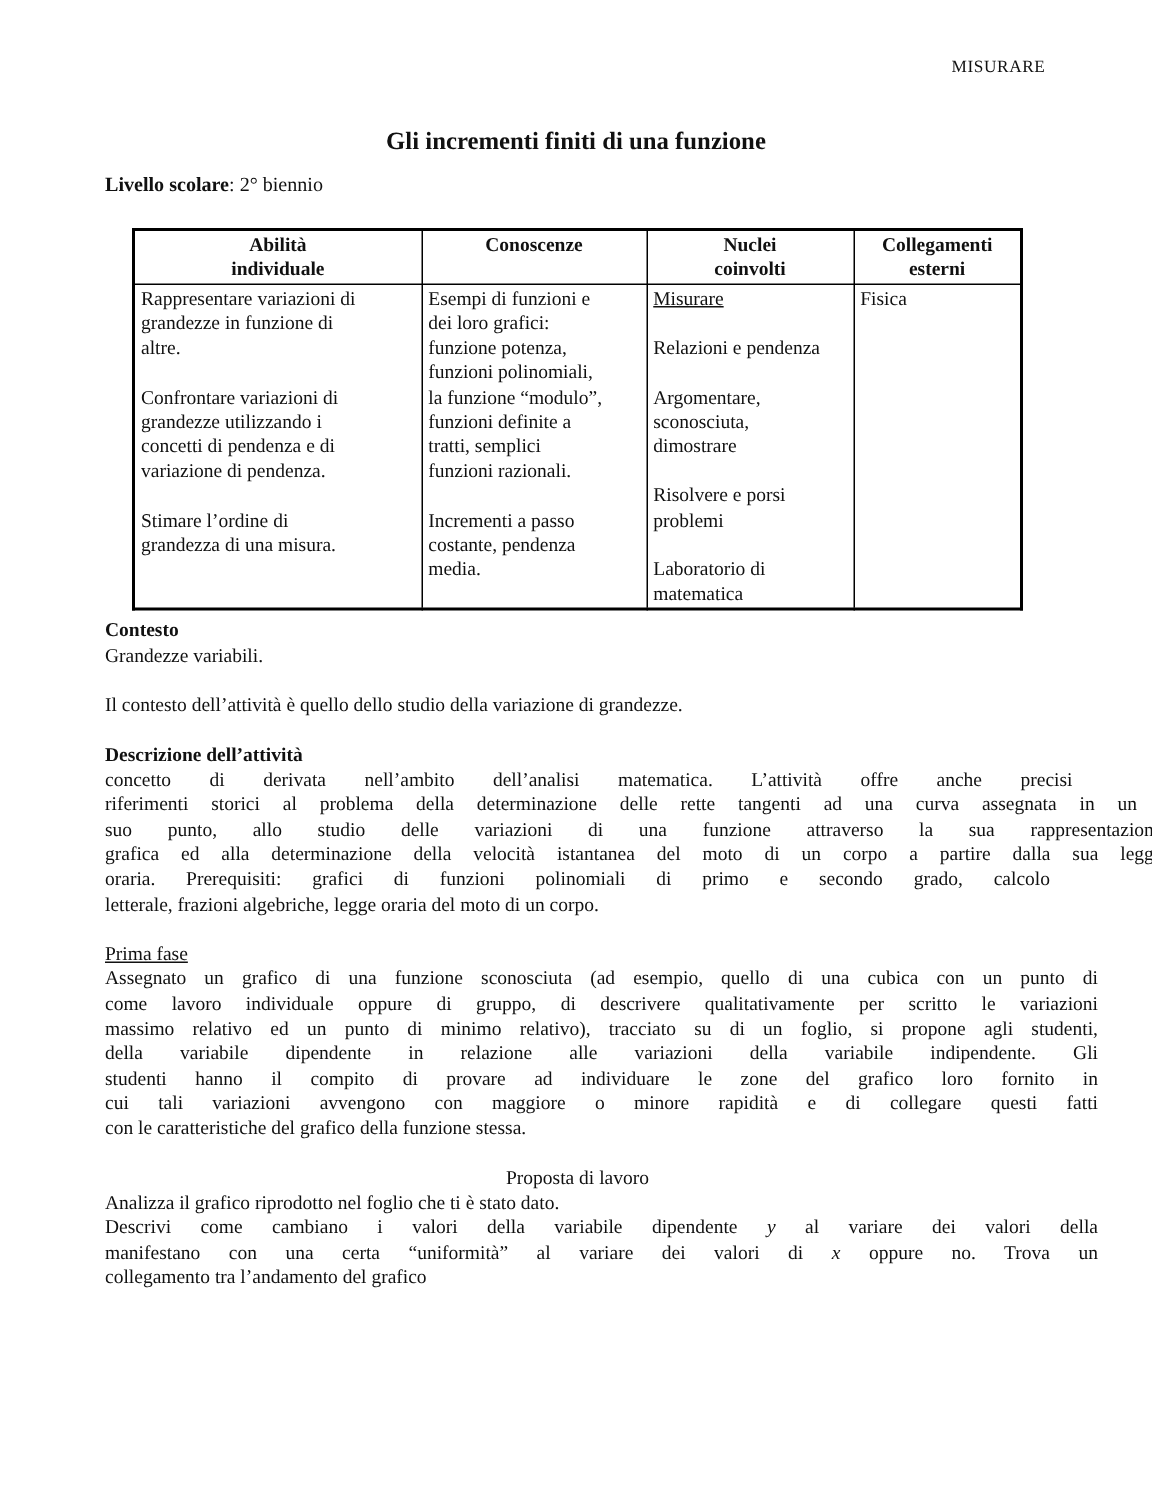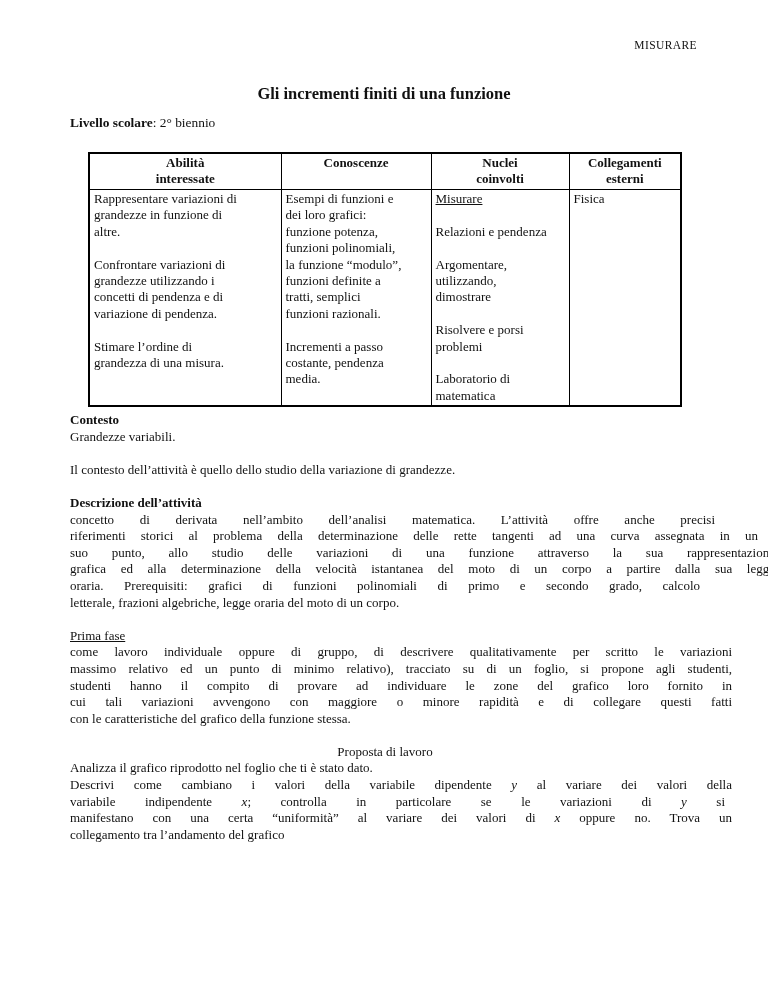--- a/index.html
+++ b/index.html
@@ -64,21 +64,21 @@
     <colgroup>
       <col style="width:192px">
         <col style="width:150px">
         <col style="width:138px">
         <col style="width:112px">
     </colgroup>
     <thead>
       <tr>
         <th>
             <div class="tline"><span>Abilità</span></div>
-            <div class="tline"><span>interessate</span></div>
+            <div class="tline"><span>individuale</span></div>
           </th>
         <th>
             <div class="tline"><span>Conoscenze</span></div>
           </th>
         <th>
             <div class="tline"><span>Nuclei</span></div>
             <div class="tline"><span>coinvolti</span></div>
           </th>
         <th>
             <div class="tline"><span>Collegamenti</span></div>
@@ -114,21 +114,21 @@
             <div class="tline"><span>Incrementi a passo</span></div>
             <div class="tline"><span>costante, pendenza</span></div>
             <div class="tline"><span>media.</span></div>
           </td>
         <td>
             <div class="tline"><span class="ul">Misurare</span></div>
             <div class="tline">&nbsp;</div>
             <div class="tline"><span>Relazioni e pendenza</span></div>
             <div class="tline">&nbsp;</div>
             <div class="tline"><span>Argomentare,</span></div>
-            <div class="tline"><span>utilizzando,</span></div>
+            <div class="tline"><span>sconosciuta,</span></div>
             <div class="tline"><span>dimostrare</span></div>
             <div class="tline">&nbsp;</div>
             <div class="tline"><span>Risolvere e porsi</span></div>
             <div class="tline"><span>problemi</span></div>
             <div class="tline">&nbsp;</div>
             <div class="tline"><span>Laboratorio di</span></div>
             <div class="tline"><span>matematica</span></div>
           </td>
         <td>
             <div class="tline"><span>Fisica</span></div>
@@ -158,33 +158,34 @@
           <div class="tline just" style="width: 705px;"><span>suo punto, allo studio delle variazioni di una funzione attraverso la sua rappresentazione</span></div>
           <div class="tline just" style="width: 705px;"><span>grafica ed alla determinazione della velocità istantanea del moto di un corpo a partire dalla sua legge</span></div>
           <div class="tline just" style="width: 630px;"><span>oraria. Prerequisiti: grafici di funzioni polinomiali di primo e secondo grado, calcolo</span></div>
           <div class="tline"><span>letterale,  frazioni algebriche, legge oraria del moto di un corpo.</span></div>
         </div>
     </div>
 
     <div class="gap">
       <div class="plain-heading"><span class="ul">Prima fase</span></div>
       <div>
+          <div class="tline just" style="width: 662px;"><span>Assegnato un grafico di una funzione sconosciuta (ad esempio, quello di una cubica con un punto di</span></div>
           <div class="tline just" style="width: 662px;"><span>come lavoro individuale oppure di gruppo, di descrivere qualitativamente per scritto le variazioni</span></div>
           <div class="tline just" style="width: 662px;"><span>massimo relativo ed un punto di minimo relativo), tracciato su di un foglio, si propone agli studenti,</span></div>
+          <div class="tline just" style="width: 662px;"><span>della variabile dipendente in relazione alle variazioni della variabile indipendente. Gli</span></div>
           <div class="tline just" style="width: 662px;"><span>studenti hanno il compito di provare ad individuare le zone del grafico loro fornito in</span></div>
           <div class="tline just" style="width: 662px;"><span>cui tali variazioni avvengono con maggiore o minore rapidità e di collegare questi fatti</span></div>
           <div class="tline"><span>con le  caratteristiche  del grafico della funzione stessa.</span></div>
         </div>
     </div>
 
     <div class="gap">
       <div class="centered-heading">Proposta di lavoro</div>
       <div>
           <div class="tline"><span>Analizza il grafico riprodotto nel foglio che ti è stato dato.</span></div>
           <div class="tline just" style="width: 662px;"><span>Descrivi come cambiano i valori della variabile dipendente </span><span class="it">y</span><span> al variare dei valori della</span></div>
-          <div class="tline just" style="width: 655px;"><span>variabile indipendente </span><span class="it">x</span><span>; controlla in particolare se le variazioni di </span><span class="it">y</span><span> si</span></div>
           <div class="tline just" style="width: 662px;"><span>manifestano con una certa “uniformità” al variare dei valori di </span><span class="it">x</span><span> oppure no. Trova un</span></div>
           <div class="tline"><span>collegamento tra l’andamento del grafico</span></div>
         </div>
     </div>
 
   </div>
 </div>
 
 </body></html>

